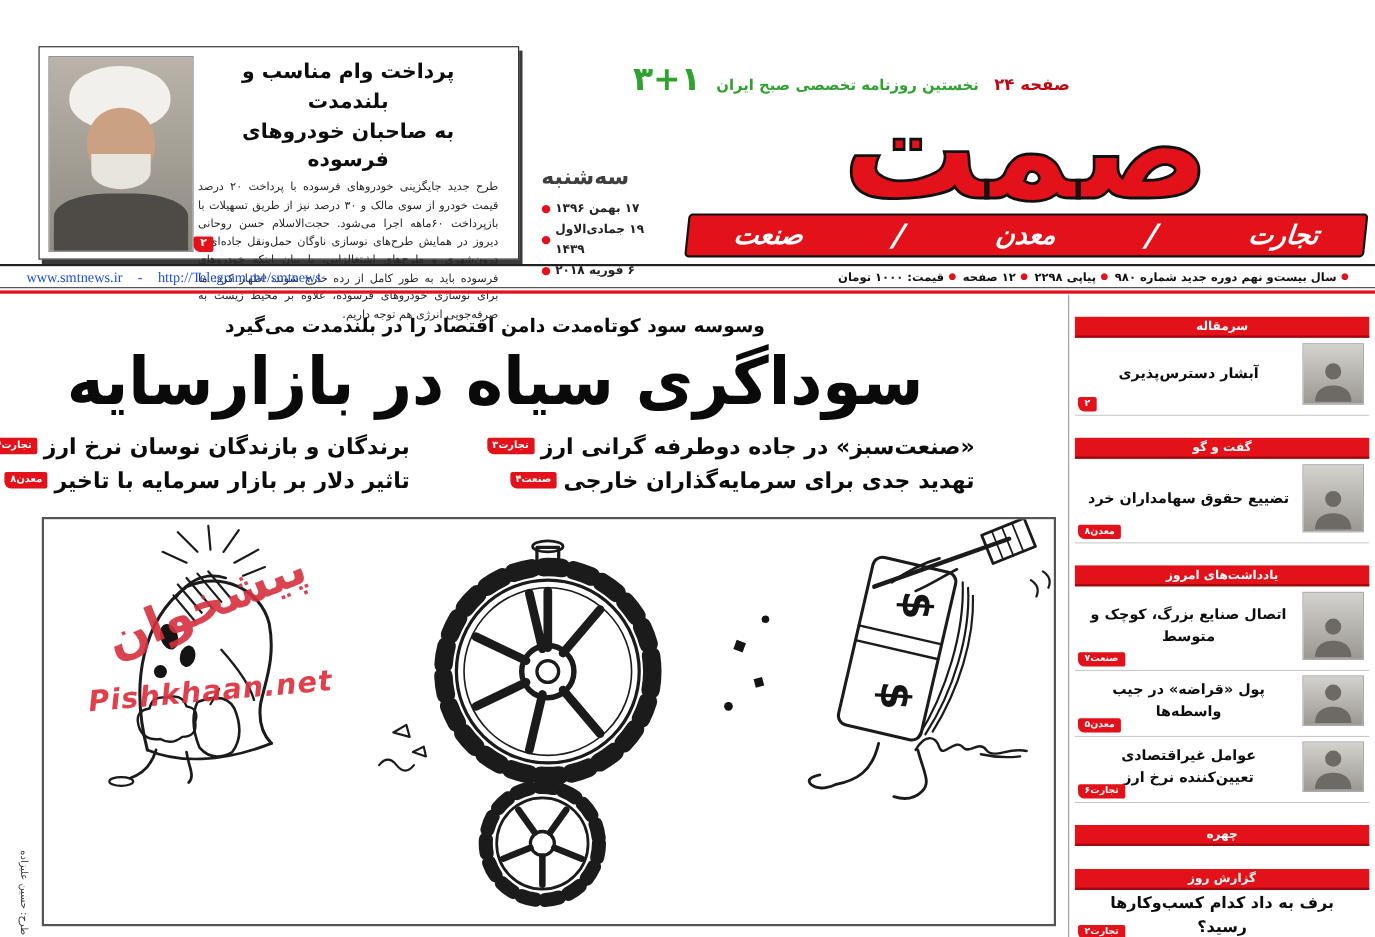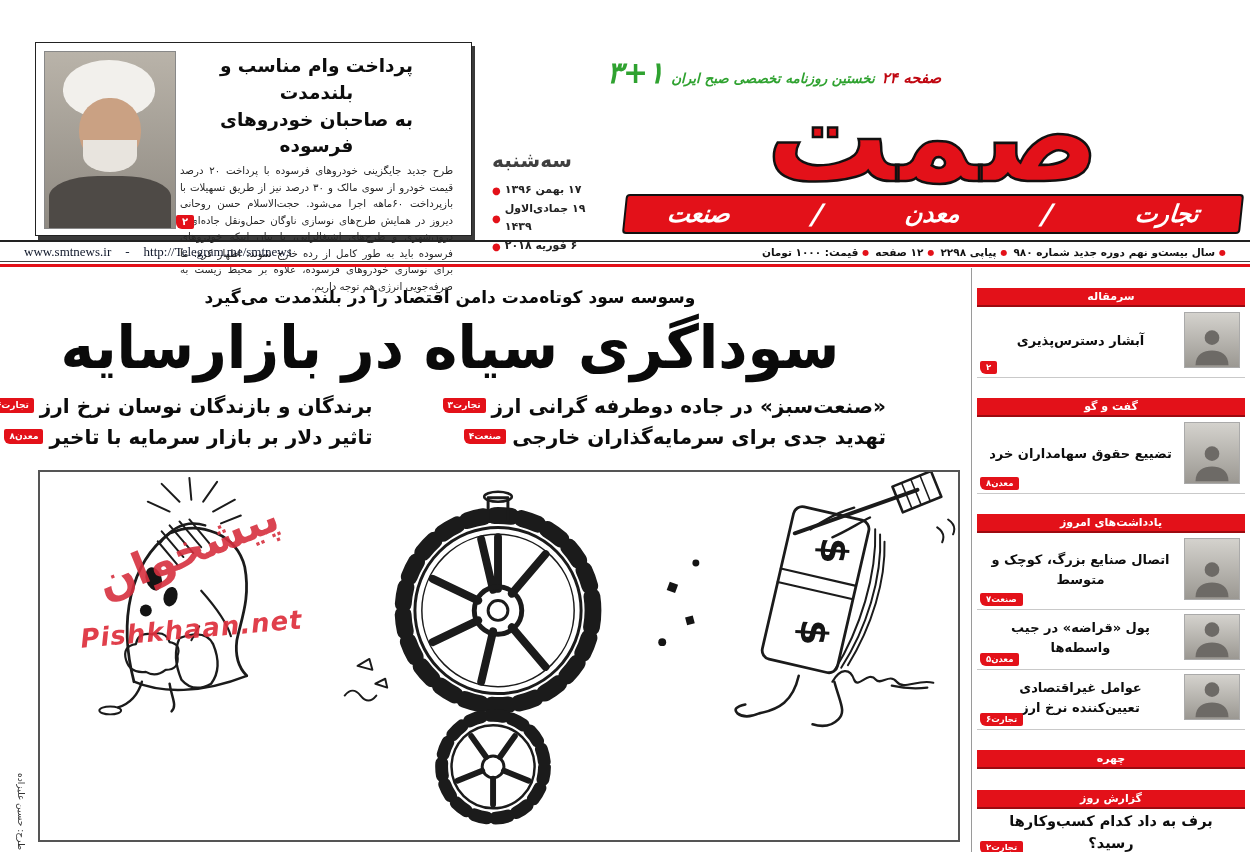--- a/index.html
+++ b/index.html
@@ -17,21 +17,21 @@
   .rphoto .robe{position:absolute;left:4px;bottom:0;width:122px;height:52px;background:#4e4a46;border-radius:40% 40% 0 0;}
   .ts-content{flex:1;direction:rtl;padding:0 10px 0 4px;position:relative;}
   .ts-content h2{margin:2px 0 3px;font-size:18.5px;line-height:1.45;text-align:center;font-weight:bold;color:#0d0d0d;}
   .ts-content p{margin:0;font-size:10.2px;line-height:1.62;text-align:justify;color:#262626;}
   .flag{display:inline-block;background:var(--red);color:#fff;font-weight:bold;font-size:10px;
         padding:1px 6px 2px;border-radius:2px 2px 2px 6px;}
   .ts-flag{position:absolute;left:0;bottom:-2px;}
   
   :root{--red:#e31119;--green:#2fa230;}
   .tagline{position:absolute;left:598px;top:58px;width:352px;display:flex;direction:ltr;
-           align-items:baseline;justify-content:center;gap:7px;white-space:nowrap;font-style:italic;}
+           align-items:baseline;justify-content:center;gap:14px;white-space:nowrap;}
   .tl-num{color:var(--green);font-size:30px;font-weight:bold;line-height:1;}
   .tl-text{color:var(--green);font-size:13.5px;font-weight:bold;}
   .tl-pages{color:#c00711;font-size:15px;font-weight:bold;}
   .logo{position:absolute;right:8px;top:84px;width:618px;height:152px;}
   .logo-word{position:absolute;right:0;top:-28px;width:100%;text-align:center;direction:rtl;
              font-size:124px;font-weight:bold;color:var(--red);line-height:1.3;
              -webkit-text-stroke:2.5px #111;transform:scaleY(1.04);}
   .logo-band{position:absolute;left:0;bottom:2px;width:100%;height:40px;background:var(--red);
              border:2px solid #111;border-radius:4px;box-sizing:border-box;transform:skewX(-6deg);
              display:flex;direction:ltr;align-items:center;justify-content:space-around;
@@ -39,21 +39,21 @@
   .logo-band .slash{font-size:28px;}
   .dateblock{position:absolute;left:492px;top:148px;width:122px;direction:rtl;text-align:left;}
   .weekday{font-size:20px;font-weight:bold;color:#3f3f3f;margin-bottom:9px;text-align:left;}
   .dline{display:flex;direction:rtl;justify-content:flex-end;align-items:center;gap:4px;
          font-size:11px;font-weight:bold;color:#222;line-height:1.7;}
   .dline .dot{color:var(--red);font-size:10px;}
   
   .infobar{position:absolute;left:0;top:240px;width:1250px;height:22px;box-sizing:border-box;
            border-top:2px solid #222;border-bottom:1px solid #444;display:flex;
            justify-content:space-between;align-items:center;padding:0 24px;}
-  .urls{direction:ltr;font-family:"Liberation Serif",serif;font-size:13px;color:#0f172a;display:flex;gap:14px;}
+  .urls{direction:ltr;font-family:"Liberation Serif",serif;font-size:13px;color:#1d4ed8;display:flex;gap:14px;}
   .issue{direction:rtl;font-size:10.5px;font-weight:bold;color:#111;display:flex;gap:6px;}
   .issue .seg::before{content:"●";color:var(--red);font-size:8px;margin-left:4px;vertical-align:1px;}
   .redrule{position:absolute;left:0;top:264px;width:1250px;height:3px;background:var(--red);}
   
   .main{position:absolute;left:0;top:280px;width:900px;}
   .kicker{text-align:center;font-size:17px;font-weight:bold;margin-top:7px;direction:rtl;color:#0b0b0b;}
   .headline{margin:2px 0 8px;text-align:center;direction:rtl;font-size:57px;font-weight:bold;
             color:#0a0a0a;line-height:1.35;transform:scaleY(1.05);}
   .subheads{display:flex;direction:rtl;padding:0 14px;gap:70px;margin-top:2px;}
   .sh-col{flex:1;display:flex;flex-direction:column;gap:7px;}

